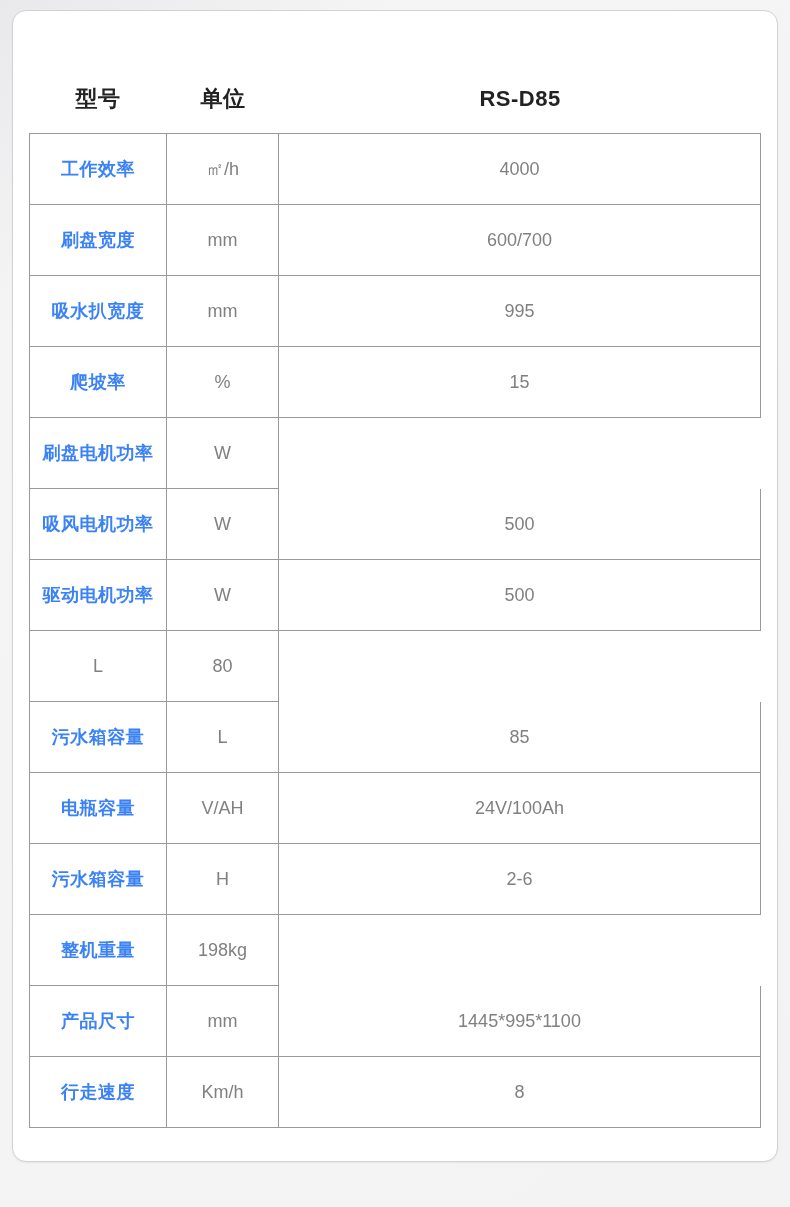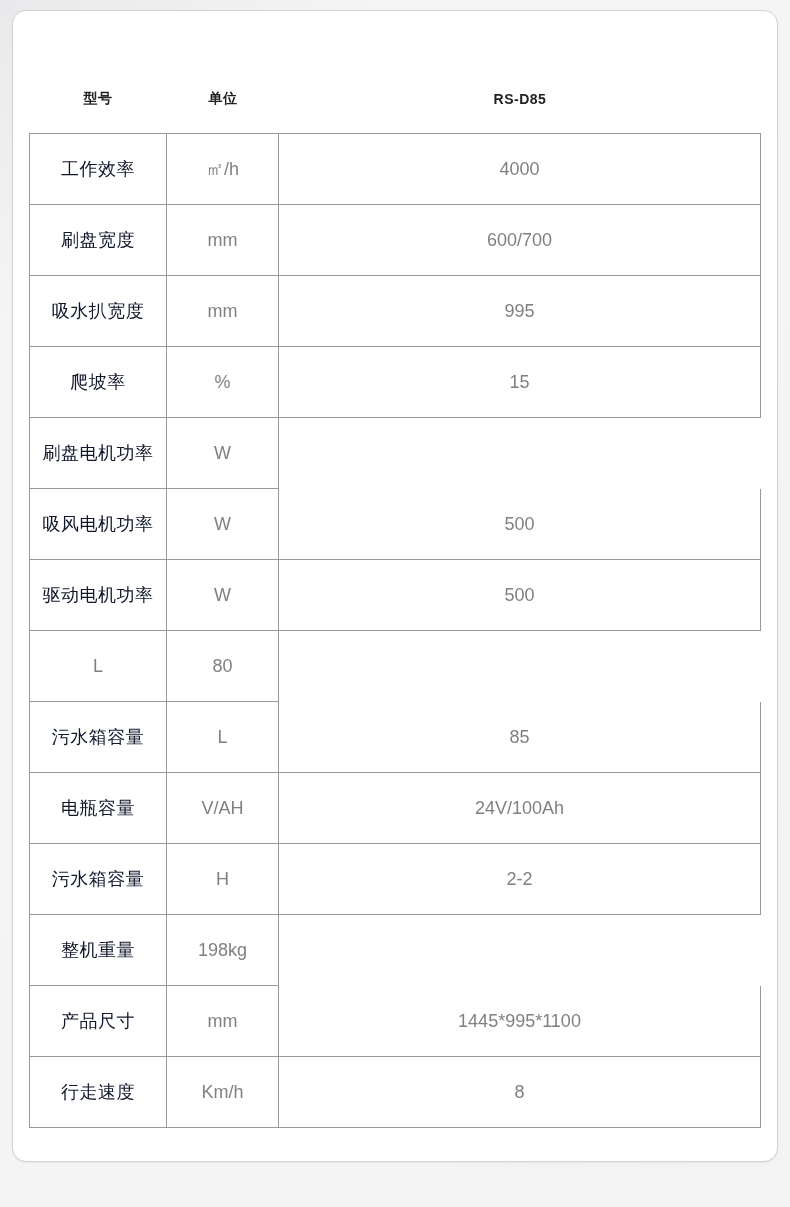--- a/index.html
+++ b/index.html
@@ -27,21 +27,21 @@
   .header-row {
     margin: 64px 16px 0 16px;
     width: 732px;
     height: 48px;
     display: grid;
     grid-template-columns: 138px 112px 1fr;
     align-items: center;
   }
   .h-cell {
     text-align: center;
-    font-size: 14px;
+    font-size: 22px;
     font-weight: bold;
     color: #222222;
     letter-spacing: 0.5px;
   }
   .spec-table {
     margin: 10px 16px 0 16px;
     width: 732px;
     border-top: 1px solid #999999;
     border-left: 1px solid #999999;
   }
@@ -53,22 +53,22 @@
   .cell {
     border-right: 1px solid #999999;
     border-bottom: 1px solid #999999;
     display: flex;
     align-items: center;
     justify-content: center;
     text-align: center;
   }
   .cell.label {
     font-size: 18px;
-    font-weight: normal;
-    color: #0f172a;
+    font-weight: bold;
+    color: #3b82f6;
     letter-spacing: 0.5px;
   }
   .cell.unit, .cell.value {
     font-size: 18px;
     font-weight: normal;
     color: #808080;
   }
 </style>
 </head>
 <body>
@@ -124,21 +124,21 @@
         <div class="cell value">85</div>
       </div>
       <div class="spec-row">
         <div class="cell label">电瓶容量</div>
         <div class="cell unit">V/AH</div>
         <div class="cell value">24V/100Ah</div>
       </div>
       <div class="spec-row">
         <div class="cell label">污水箱容量</div>
         <div class="cell unit">H</div>
-        <div class="cell value">2-2</div>
+        <div class="cell value">2-6</div>
       </div>
       <div class="spec-row">
         <div class="cell label">整机重量</div>
         <div class="cell value">198kg</div>
       </div>
       <div class="spec-row">
         <div class="cell label">产品尺寸</div>
         <div class="cell unit">mm</div>
         <div class="cell value">1445*995*1100</div>
       </div>

